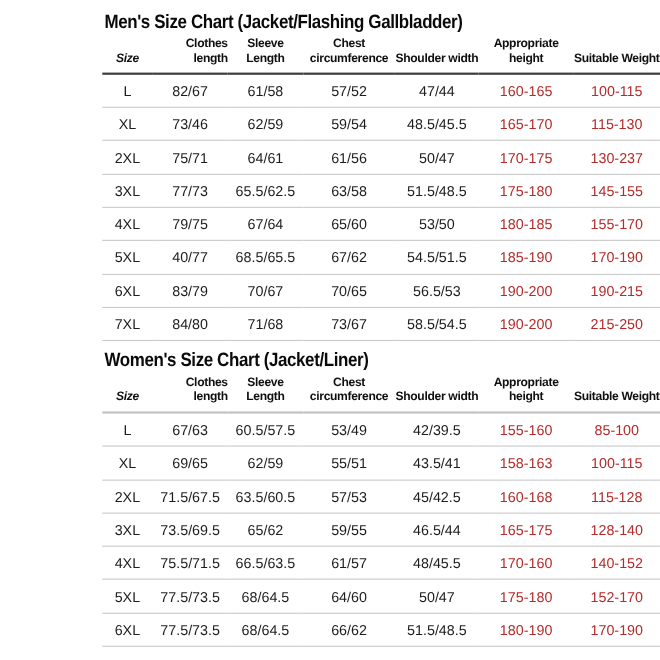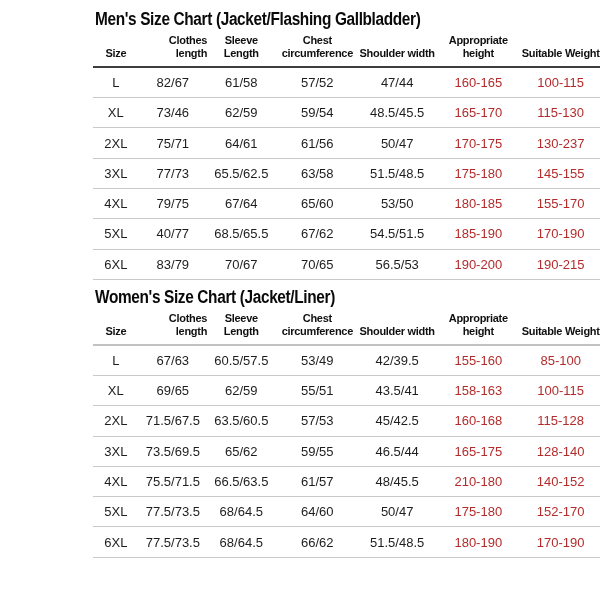--- a/index.html
+++ b/index.html
@@ -55,21 +55,21 @@
   tbody td {
     font-size: 13px;
     color: var(--ink);
     height: 30.3px;
     padding: 0;
     border-bottom: 1px solid var(--row-line);
     white-space: nowrap;
   }
   tbody td.red { color: var(--red); }
   
-  th:nth-child(1) { width: 9%;   }
+  th:nth-child(1) { width: 9%; font-style: italic;   }
   th:nth-child(2) { width: 13.5%; text-align: right;}
   th:nth-child(3) { width: 13.5%;}
   th:nth-child(4) { width: 16.5%;}
   th:nth-child(5) { width: 15%;  }
   th:nth-child(6) { width: 17%;  }
   th:nth-child(7) { width: 15.5%; text-align: center;}
 </style>
 </head>
 <body>
 
@@ -146,20 +146,29 @@
           </tr>
           <tr>
             <td>6XL</td>
             <td>83/79</td>
             <td>70/67</td>
             <td>70/65</td>
             <td>56.5/53</td>
             <td class="red">190-200</td>
             <td class="red">190-215</td>
           </tr>
+          <tr>
+            <td>7XL</td>
+            <td>84/80</td>
+            <td>71/68</td>
+            <td>73/67</td>
+            <td>58.5/54.5</td>
+            <td class="red">190-200</td>
+            <td class="red">215-250</td>
+          </tr>
         </tbody>
     </table>
   </section>
 
   <section class="size-chart-section women">
     <h2 class="chart-title">Women's Size Chart (Jacket/Liner)</h2>
     <table>
       <thead>
           <tr>
             <th>Size</th>
@@ -207,21 +216,21 @@
             <td>46.5/44</td>
             <td class="red">165-175</td>
             <td class="red">128-140</td>
           </tr>
           <tr>
             <td>4XL</td>
             <td>75.5/71.5</td>
             <td>66.5/63.5</td>
             <td>61/57</td>
             <td>48/45.5</td>
-            <td class="red">210-180</td>
+            <td class="red">170-160</td>
             <td class="red">140-152</td>
           </tr>
           <tr>
             <td>5XL</td>
             <td>77.5/73.5</td>
             <td>68/64.5</td>
             <td>64/60</td>
             <td>50/47</td>
             <td class="red">175-180</td>
             <td class="red">152-170</td>

